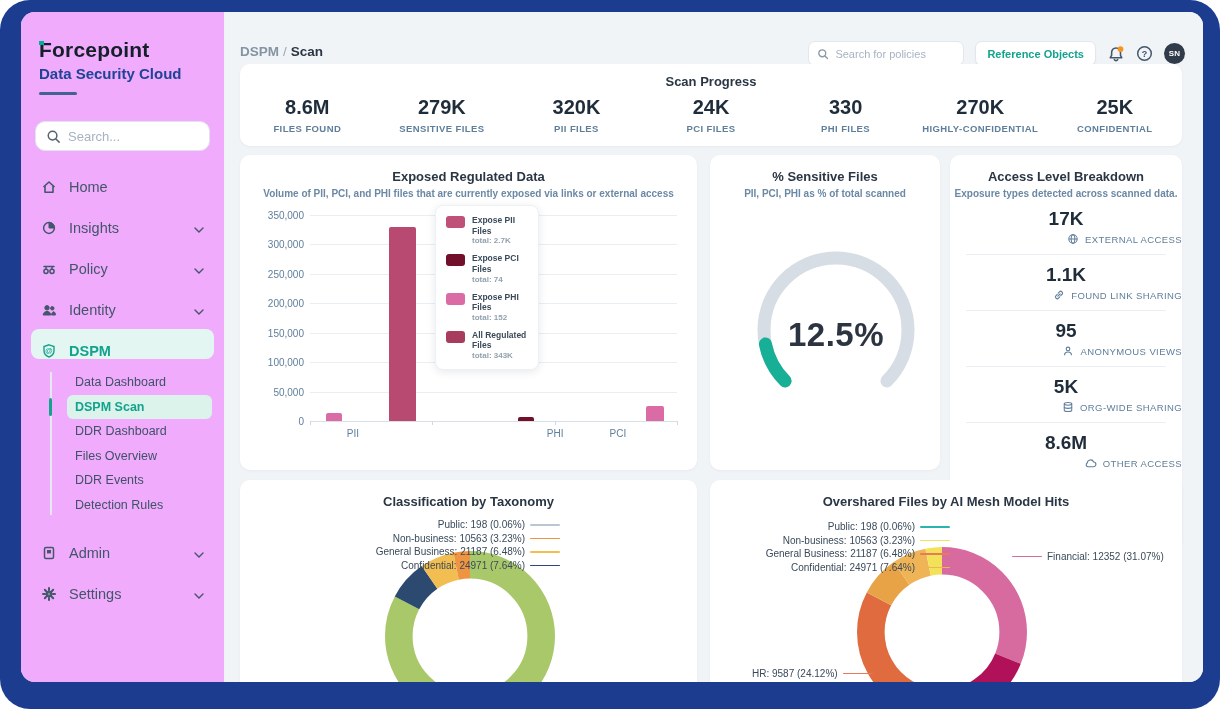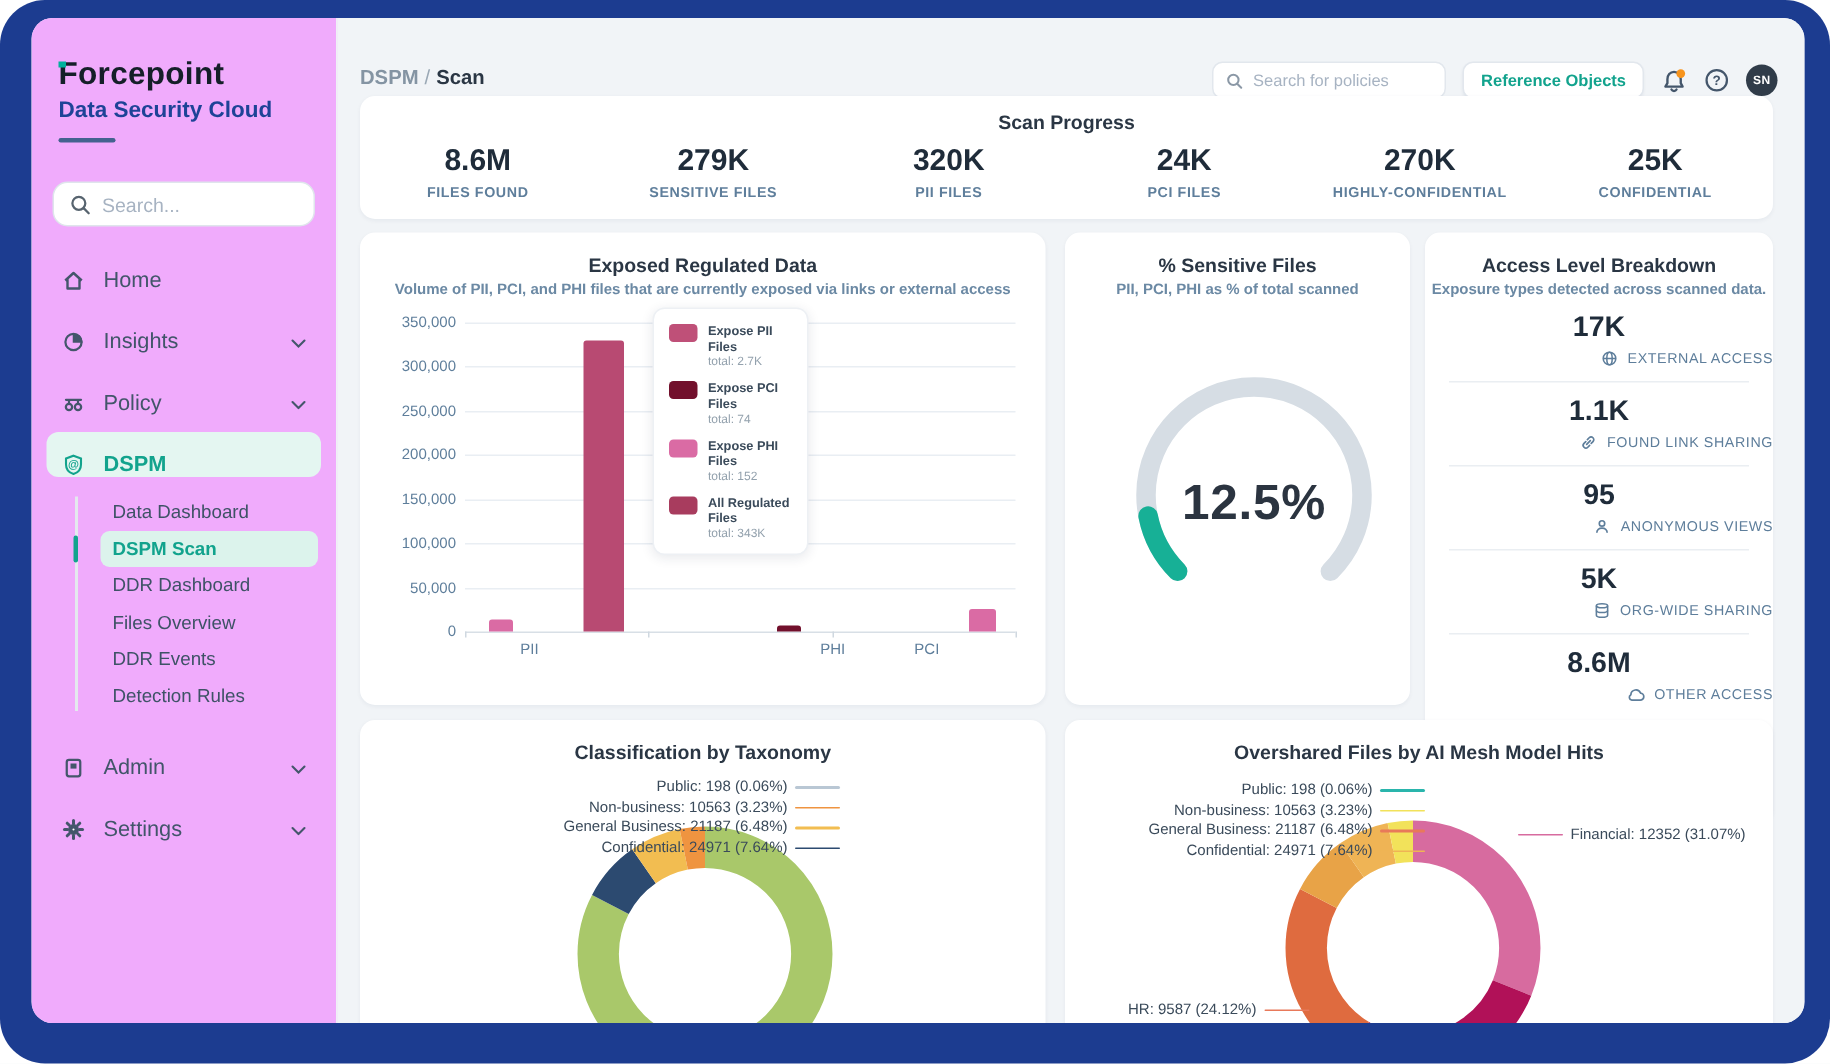--- a/index.html
+++ b/index.html
@@ -78,21 +78,21 @@
   .ylab { position:absolute; right:373px; width:60px; text-align:right; font-size:10px; color:#5e7e9b; }
   .bar { position:absolute; bottom:0; border-radius:2px 2px 0 0; }
   .xtick { position:absolute; top:206px; width:1px; height:4px; background:#cfd8e0; }
   .xlab { position:absolute; top:213px; transform:translateX(-50%); font-size:10px; color:#5e7e9b; }
   .legend { position:absolute; left:195px; top:50px; width:104px; background:#fff; border:1px solid #edf0f4;
     border-radius:8px; box-shadow:0 2px 8px rgba(25,40,70,.10); padding:9px 10px; z-index:2; }
   .leg-row { display:flex; gap:7px; margin-bottom:8px; }
   .leg-row:last-child { margin-bottom:0; }
   .leg-swatch { width:19px; height:12px; border-radius:3px; flex-shrink:0; margin-top:1px; }
   .leg-name { font-size:8.5px; font-weight:bold; color:#3a4a5a; line-height:1.25; }
-  .leg-total { font-size:8px; color:#93a1ad; }
+  .leg-total { font-size:8px; color:#93a1ad;font-weight:bold; }
 
   
   .gauge-wrap { position:absolute; left:26px; top:75px; width:200px; height:200px; }
   .gauge-val { position:absolute; left:0; top:86px; width:100%; text-align:center;
     font-size:33px; font-weight:bold; color:#2b3440; letter-spacing:.5px; }
 
   
   .acc-row { text-align:center; margin-top:9px; }
   .acc-val { font-size:19px; font-weight:bold; color:#1f2c3a; }
   .acc-label { display:flex; align-items:center; justify-content:flex-end; gap:6px; margin-top:3px;
@@ -155,20 +155,34 @@
       </div>
       <div class="nav-item">
         <span style="display:flex;">
               <svg width="16" height="16" viewBox="0 0 16 16" fill="none" stroke="#44566b" stroke-width="1.5">
                 <path d="M3 5.5h10M5 8V5.5M11 8V5.5" stroke-linecap="round"></path>
                 <circle cx="5" cy="10.3" r="2.1"></circle>
                 <circle cx="11" cy="10.3" r="2.1"></circle>
               </svg>
             </span>
         <span>Policy</span>
+        <span class="chev"><svg width="10" height="6" viewBox="0 0 10 6" fill="none" stroke="#44566b" stroke-width="1.4" stroke-linecap="round">
+                <polyline points="1,1 5,5 9,1"></polyline>
+              </svg></span>
+      </div>
+      <div class="nav-item">
+        <span style="display:flex;">
+              <svg width="16" height="16" viewBox="0 0 16 16" fill="#44566b">
+                <circle cx="6" cy="5.8" r="2.2"></circle>
+                <path d="M2.2 13c0-2.2 1.7-3.6 3.8-3.6s3.8 1.4 3.8 3.6z"></path>
+                <circle cx="11.3" cy="6.3" r="1.7"></circle>
+                <path d="M10.6 13c0-1.6.9-2.9 2.2-3.3 1 .4 1.6 1.7 1.6 3.3z"></path>
+              </svg>
+            </span>
+        <span>Identity</span>
         <span class="chev"><svg width="10" height="6" viewBox="0 0 10 6" fill="none" stroke="#44566b" stroke-width="1.4" stroke-linecap="round">
                 <polyline points="1,1 5,5 9,1"></polyline>
               </svg></span>
       </div>
       <div class="nav-item active">
         <span style="display:flex;">
               <svg width="16" height="16" viewBox="0 0 16 16" fill="none" stroke="#12a38d" stroke-width="1.4">
                 <path d="M8 1.8 13 3.6v4c0 3.3-2.2 5.5-5 6.4-2.8-.9-5-3.1-5-6.4v-4z"></path>
                 <text x="8" y="10.2" text-anchor="middle" font-size="7.5" stroke="none" fill="#12a38d" font-family="Liberation Sans, sans-serif">@</text>
               </svg>
@@ -282,20 +296,24 @@
               <div class="stat-val">279K</div>
               <div class="stat-label">SENSITIVE FILES</div>
             </div>
             <div class="stat">
               <div class="stat-val">320K</div>
               <div class="stat-label">PII FILES</div>
             </div>
             <div class="stat">
               <div class="stat-val">24K</div>
               <div class="stat-label">PCI FILES</div>
+            </div>
+            <div class="stat">
+              <div class="stat-val">330</div>
+              <div class="stat-label">PHI FILES</div>
             </div>
             <div class="stat">
               <div class="stat-val">270K</div>
               <div class="stat-label">HIGHLY-CONFIDENTIAL</div>
             </div>
             <div class="stat">
               <div class="stat-val">25K</div>
               <div class="stat-label">CONFIDENTIAL</div>
             </div>
           </div>

